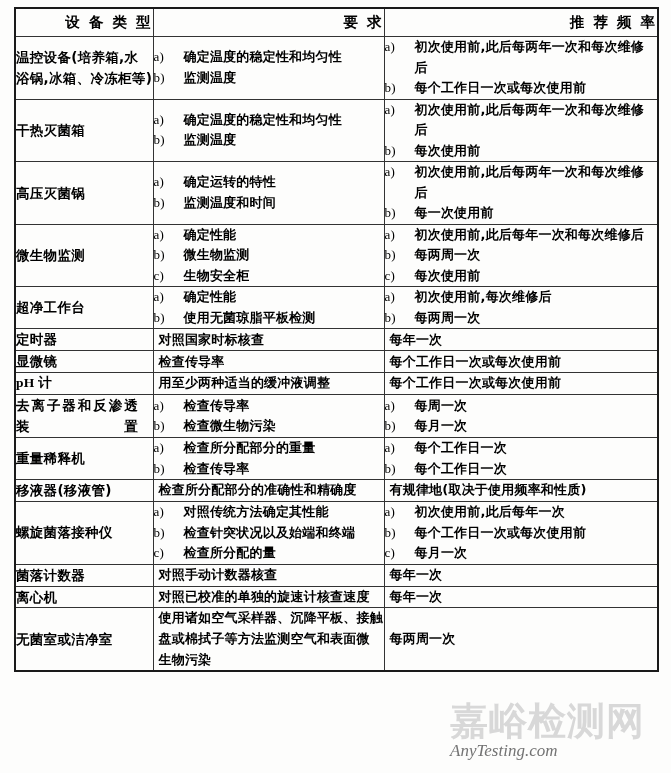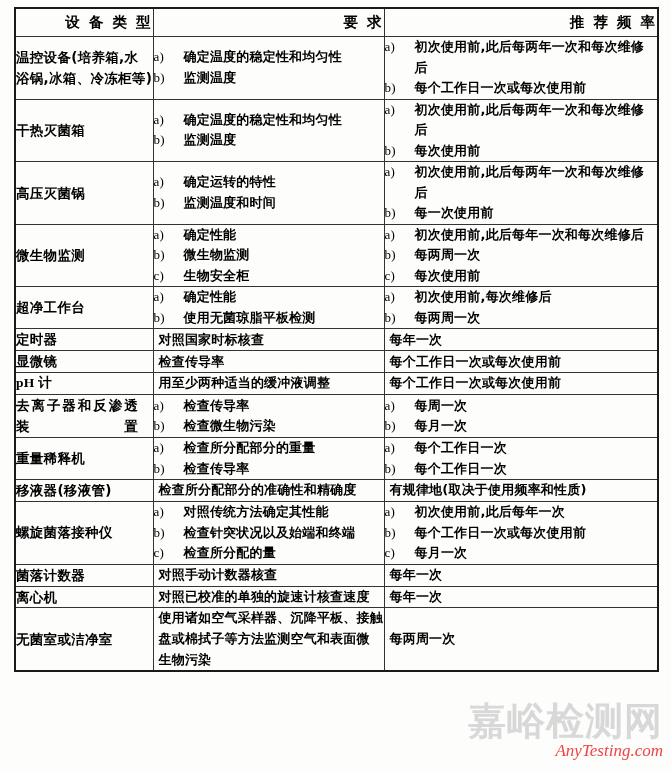--- a/index.html
+++ b/index.html
@@ -19,41 +19,41 @@
   #page {
     position: relative;
     width: 671px;
     height: 773px;
     background: #fdfdfc;
   }
 
   
   #watermark {
     position: absolute;
-    right: 8px;
+    right: 26px;
     bottom: 12px;
-    text-align: right;
+    text-align: left;
     pointer-events: none;
     user-select: none;
     z-index: 5;
   }
   #watermark .wm-cn {
     font-family: "DejaVu Sans", "Liberation Sans", sans-serif;
     font-size: 38px;
     font-weight: bold;
     letter-spacing: 1px;
     color: #d8d8d8;
     line-height: 1;
     white-space: nowrap;
   }
   #watermark .wm-en {
     font-family: "Liberation Serif", "DejaVu Serif", serif;
     font-style: italic;
     font-size: 17px;
-    color: #ef4444;
+    color: #737373;
     line-height: 1.1;
     margin-top: 2px;
     white-space: nowrap;
   }
 
   
   table.doc-table {
     position: absolute;
     left: 14px;
     top: 7px;

